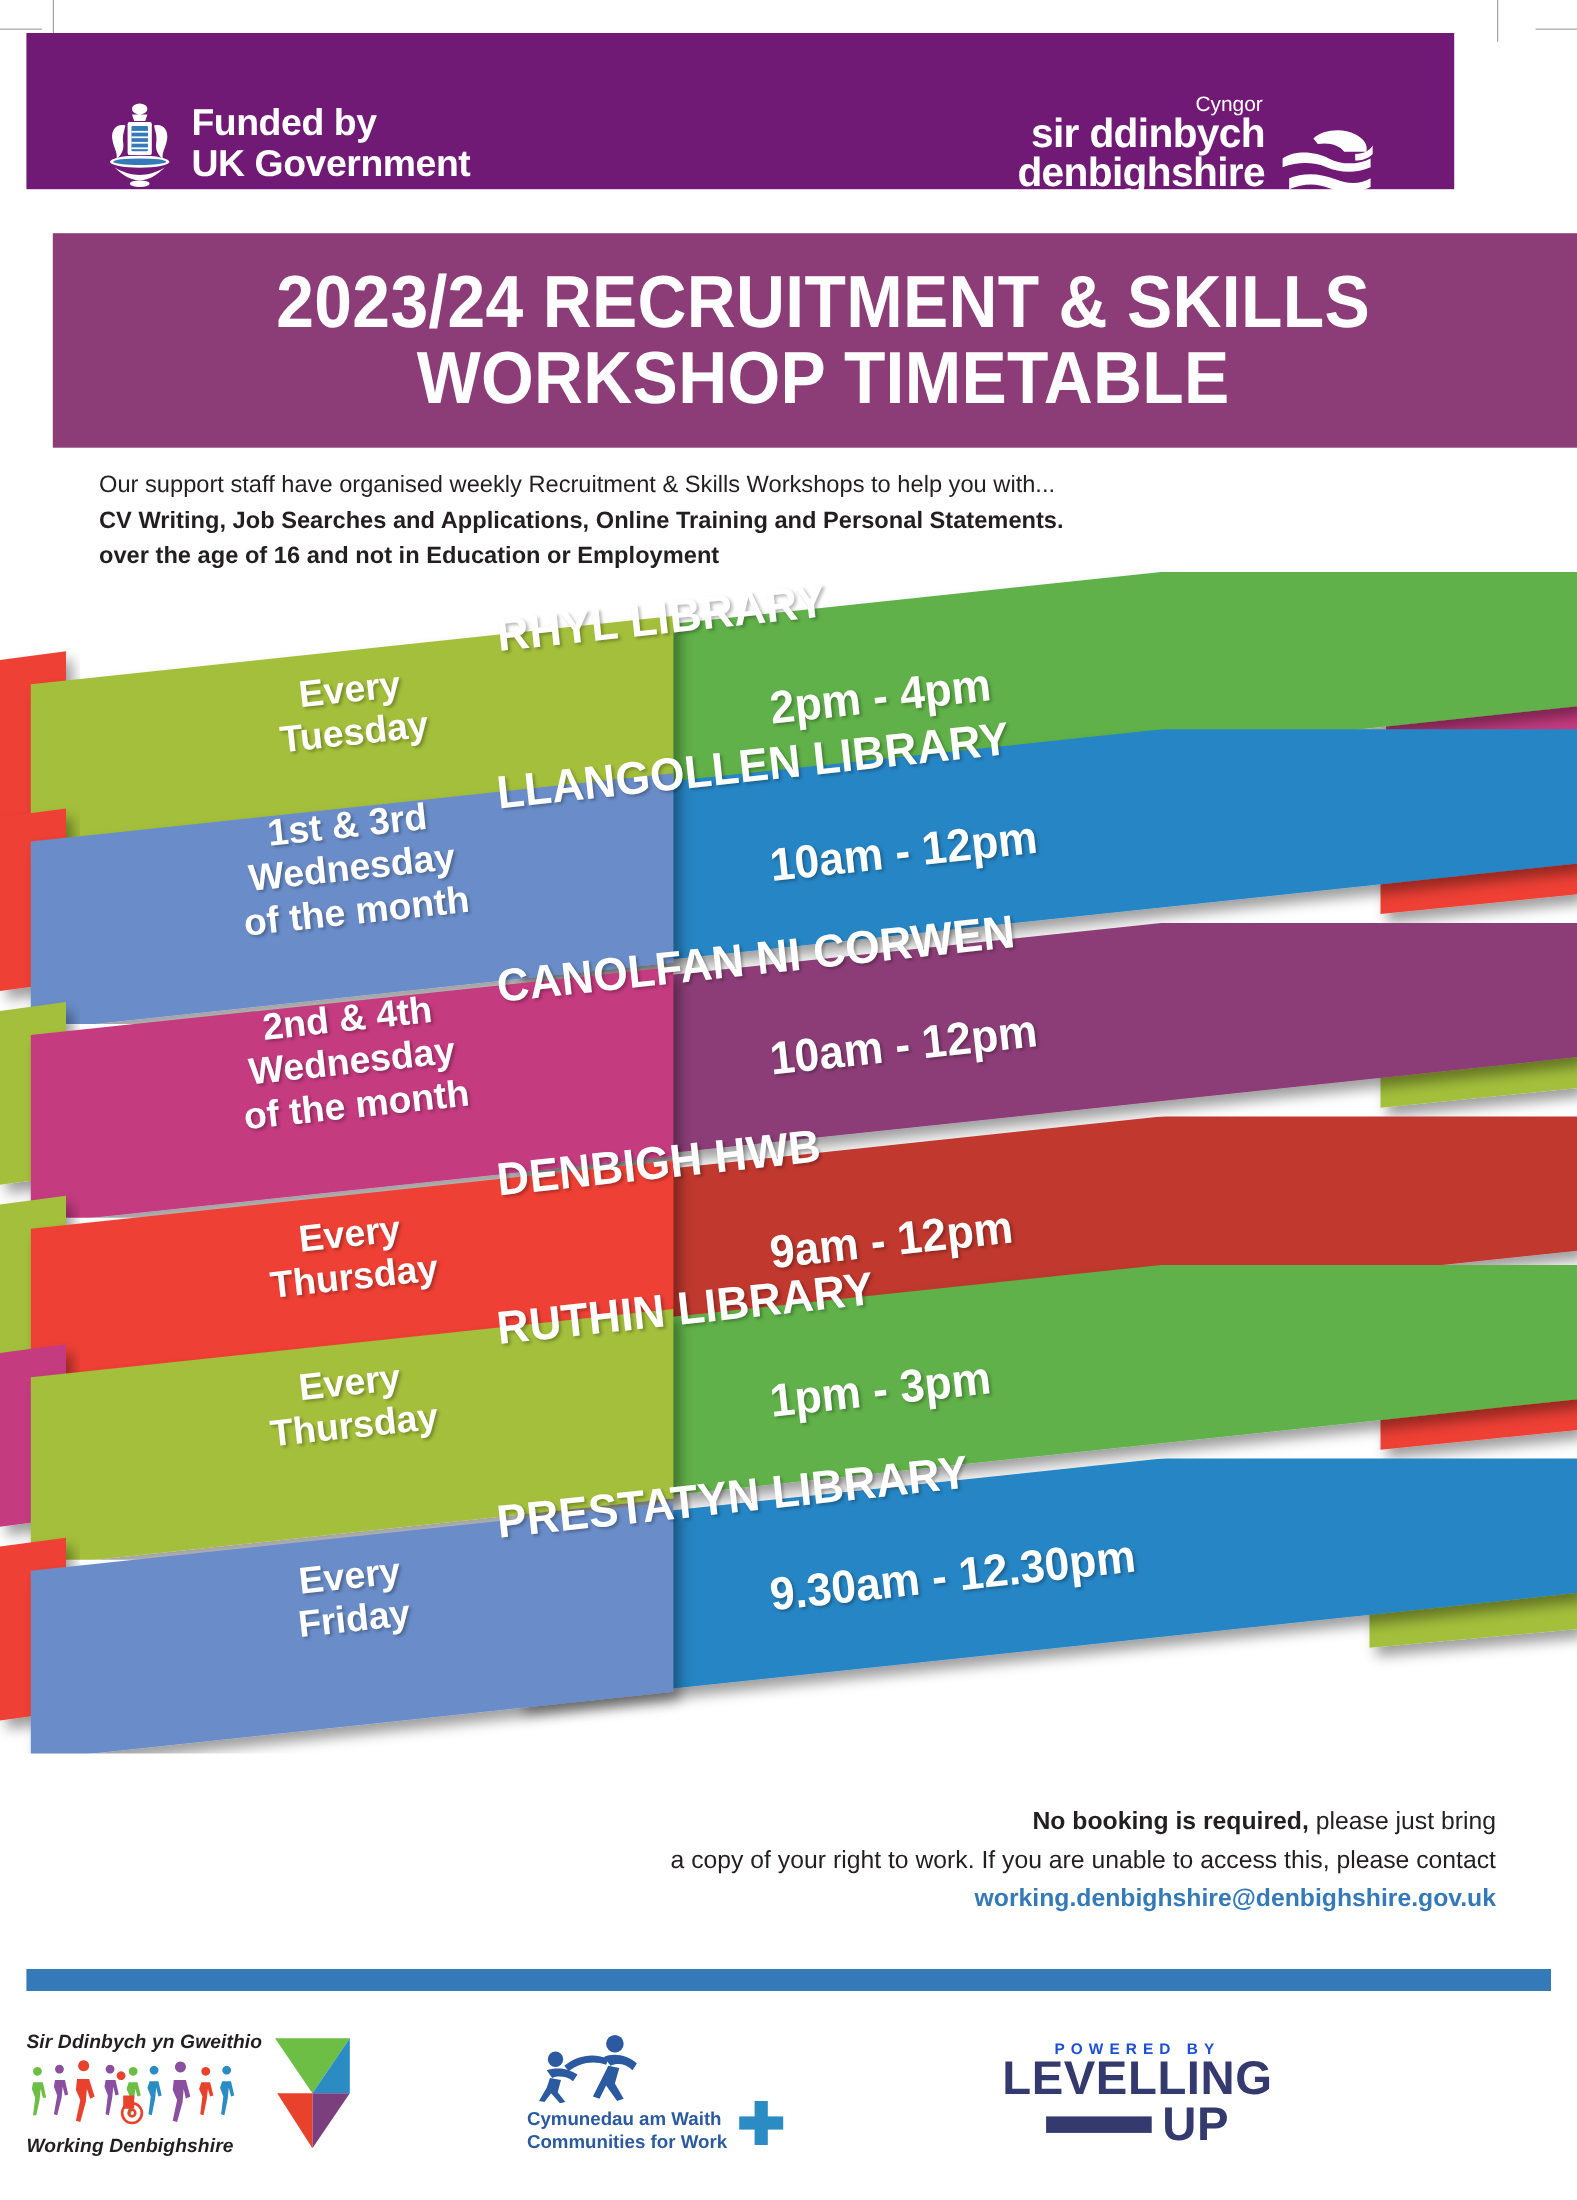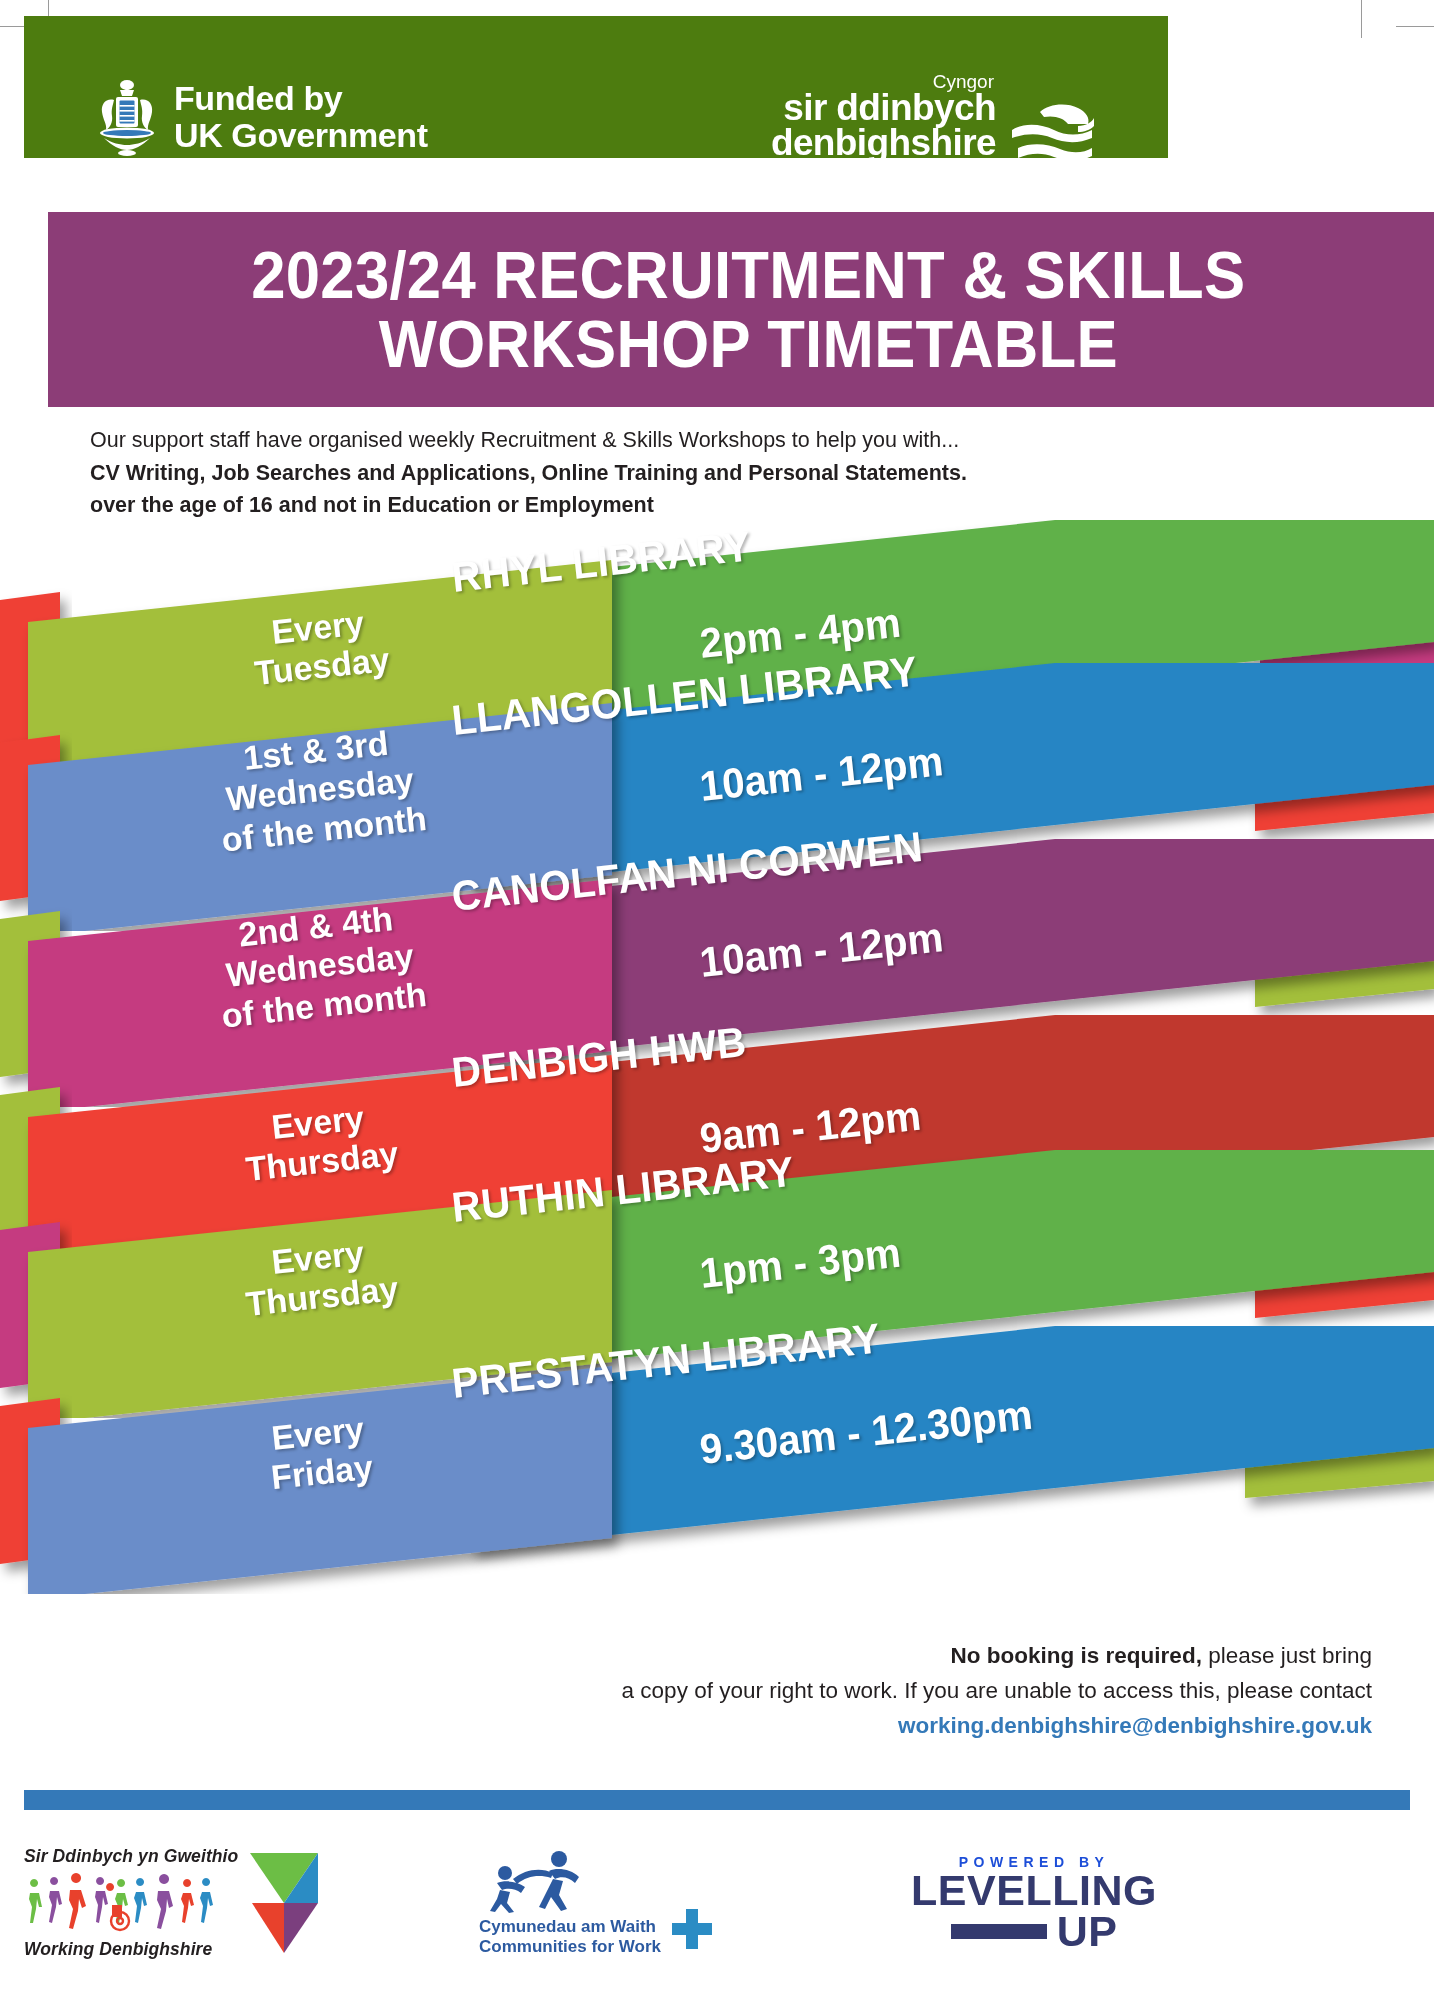--- a/index.html
+++ b/index.html
@@ -29,23 +29,23 @@
   .crop-mark {
     position: absolute;
     background: #9a9a9a;
   }
   .crop-v { width: 1px; height: 38px; }
   .crop-h { height: 1px; width: 38px; }
 
   
   #header-bar {
     position: absolute;
-    left: 24px; top: 16px;
-    width: 1144px; height: 142px;
-    background: #4d7c0f;
+    left: 24px; top: 30px;
+    width: 1298px; height: 142px;
+    background: #701a75;
   }
   #hmg-logo {
     position: absolute;
     left: 72px; top: 60px;
     display: flex;
     align-items: center;
     gap: 16px;
   }
   #hmg-crest { width: 62px; height: 82px; }
   #funded-text {
@@ -155,21 +155,21 @@
   .lbl-time {
     font-family: "Liberation Sans Narrow", "Liberation Sans", sans-serif;
     font-size: 42px;
     transform: rotate(-6.1deg) scaleX(0.96);
     transform-origin: left center;
   }
 
   
   #footnote {
     position: absolute;
-    left: 312px; top: 1638px;
+    left: 300px; top: 1638px;
     width: 1060px;
     text-align: right;
     font-size: 22.5px;
     line-height: 1.56;
     color: #231f20;
   }
   #footnote .ln { display: block; }
   #footnote b { font-weight: 700; }
   #footnote .mail {
     font-weight: 700;

